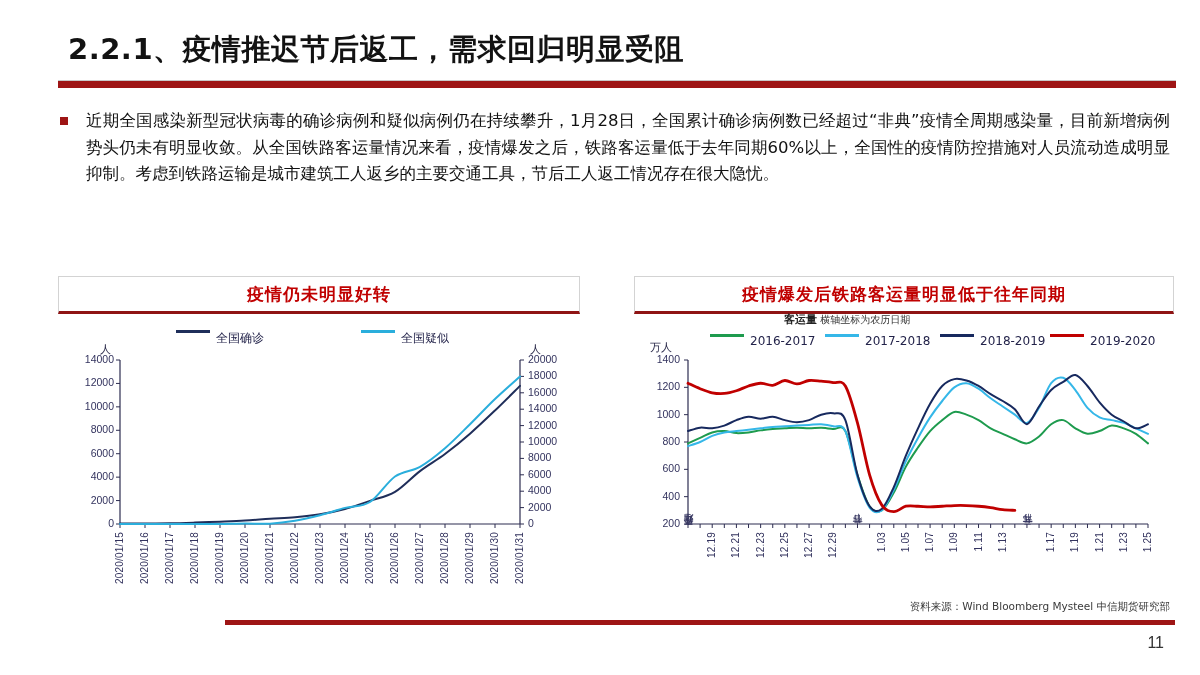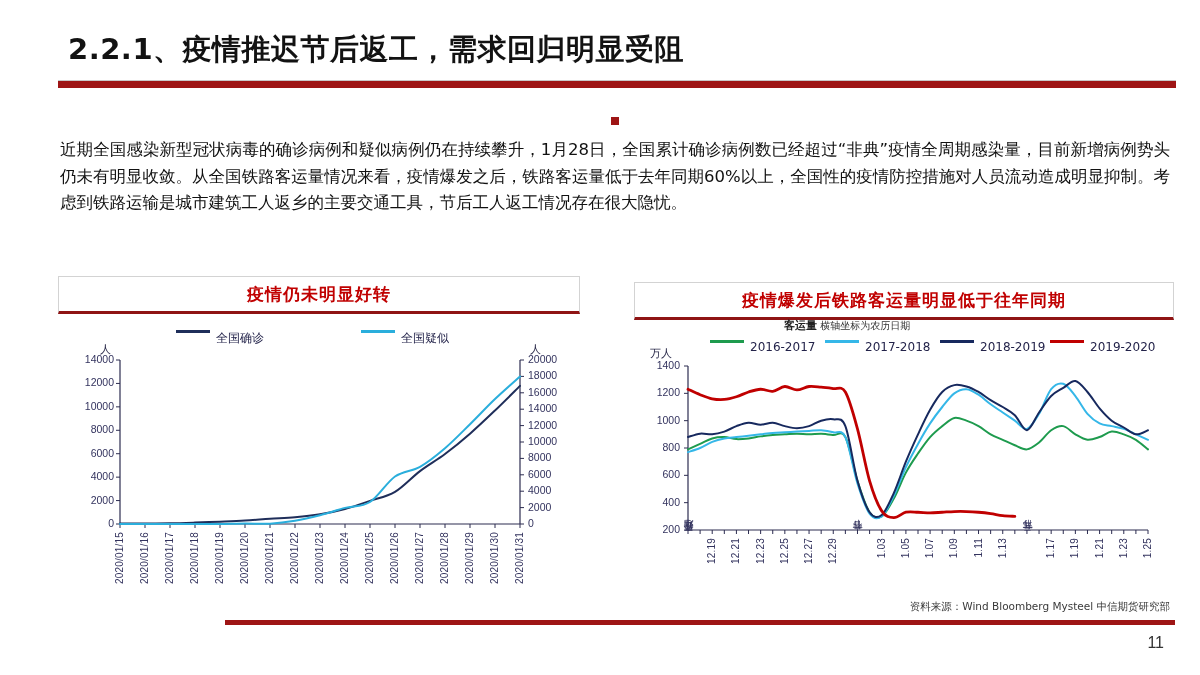--- a/index.html
+++ b/index.html
@@ -20,35 +20,35 @@
     font-family:"DejaVu Sans","Liberation Sans",sans-serif;
   }
   .header-rule{
     position:absolute;left:58px;top:80px;width:1118px;height:7px;
     background:#9e1515;border-top:1px solid #c9c9c9;
   }
 
   
   .bullet-block{
     position:absolute;left:60px;top:108px;width:1110px;
-    display:flex;gap:12px;align-items:center;flex-direction:column;
+    display:flex;gap:18px;align-items:flex-start;
   }
   .bullet-square{
     width:8px;height:8px;background:#9e1515;margin-top:9px;flex:0 0 8px;
   }
   .bullet-text{
     font-size:16.5px;line-height:1.62;color:#111;
     text-align:justify;
     font-family:"DejaVu Sans","Liberation Sans",sans-serif;
   }
 
   
   .panel{position:absolute;top:276px;}
   .panel.left{left:58px;width:522px;}
-  .panel.right{left:634px;width:540px;margin-top:6px;}
+  .panel.right{left:634px;width:540px;}
 
   .chart-title-box{
     border:1px solid #d3d3d3;
     border-bottom:3px solid #8f1414;
     height:34px;
     display:flex;align-items:center;justify-content:center;
     background:#fff;
   }
   .chart-title-box span{
     color:#c00000;font-weight:bold;font-size:17px;letter-spacing:1px;

